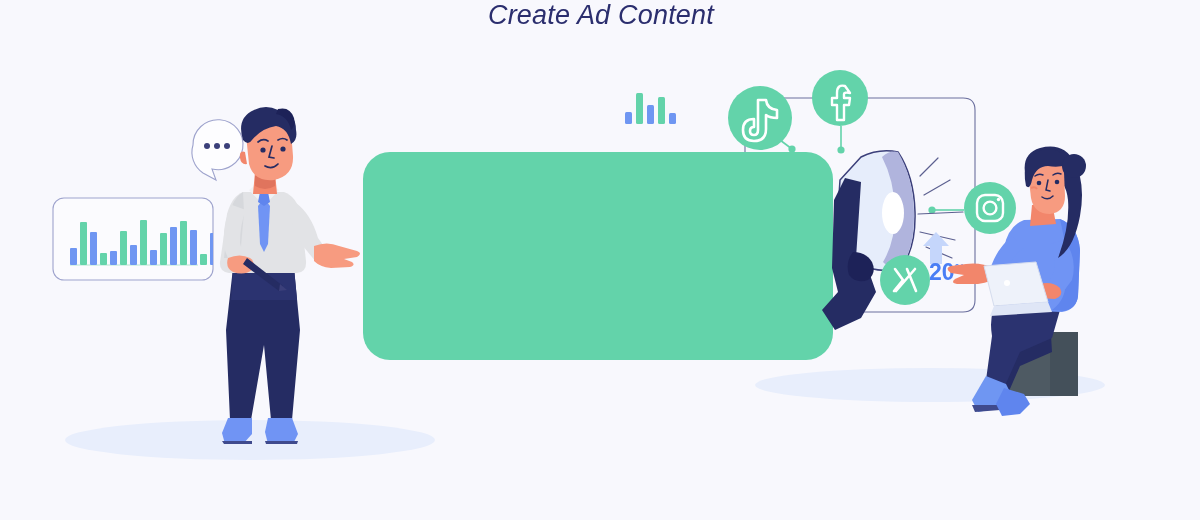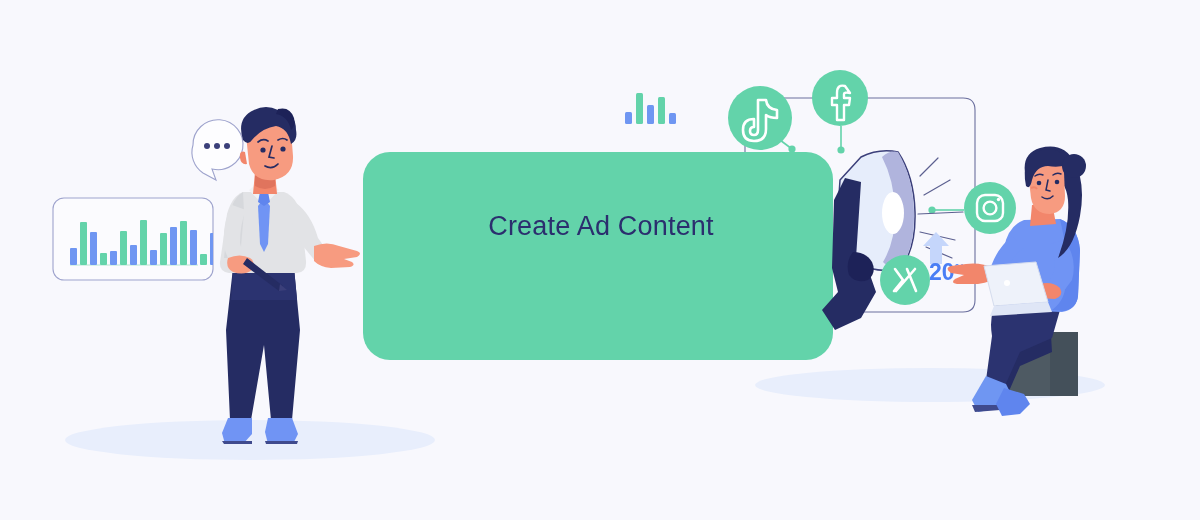--- a/index.html
+++ b/index.html
@@ -7,22 +7,23 @@
     width:1200px;height:520px;
     background:#f8f8fd;
     font-family:"Liberation Sans", sans-serif;
     overflow:hidden;
   }
   #stage{position:relative;width:1200px;height:520px;}
   #scene{position:absolute;inset:0;}
   .cta-text{
     position:absolute;
     left:0;top:0;width:1200px;height:452px;
-    display:flex;align-items:center;justify-content:center;
+    display:flex;align-items:flex-start;justify-content:center;
     pointer-events:none;
+    font-style:italic;
   }
   .cta-text span{
     font-size:27px;
     color:#2b2e6e;
     letter-spacing:.2px;
     transform:translate(1px,0px);
   }
 </style>
 </head>
 <body>

